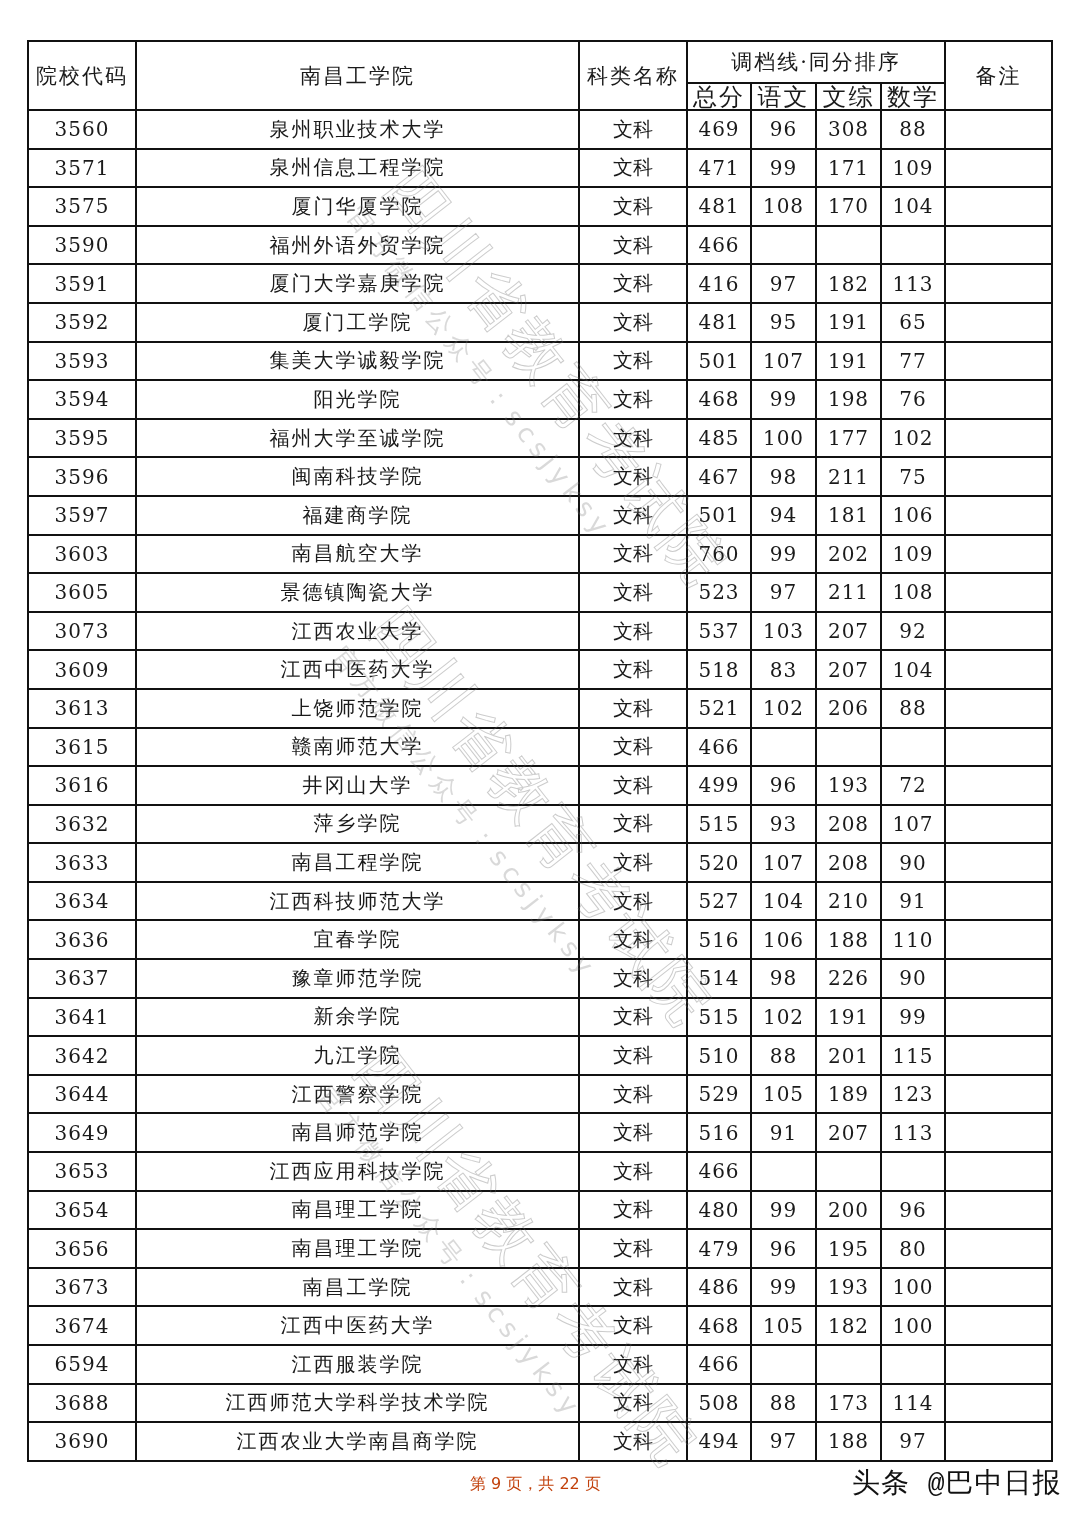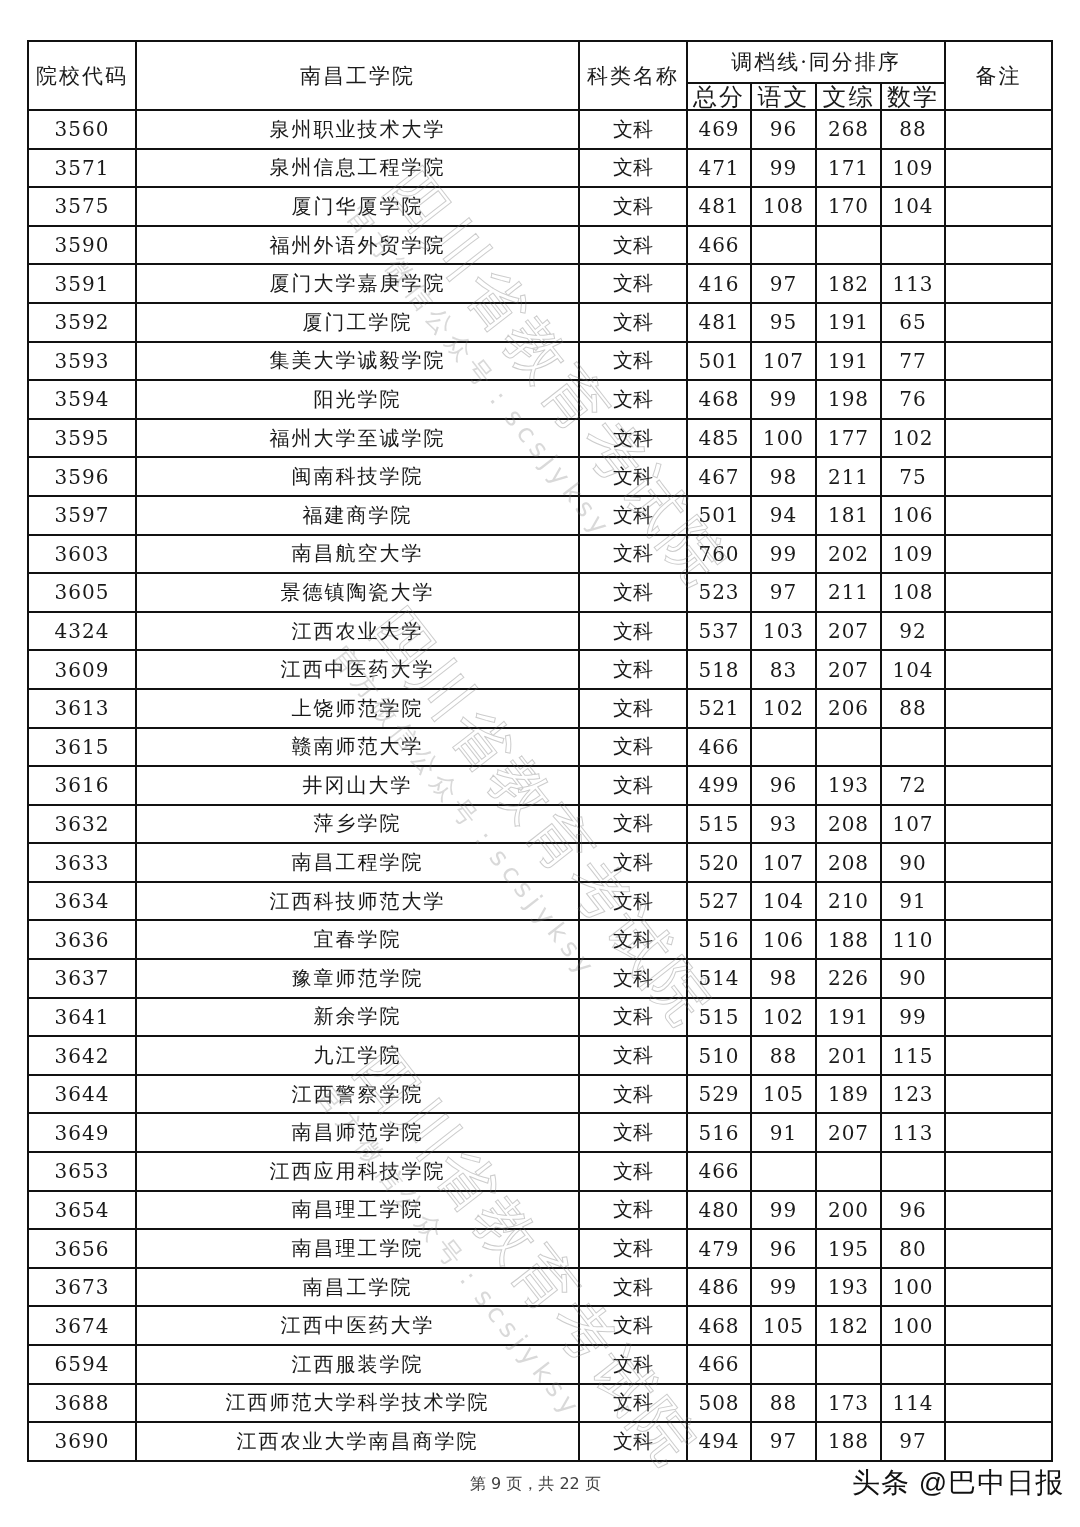--- a/index.html
+++ b/index.html
@@ -80,30 +80,30 @@
   .wm-sub {
     font-size: 26px;
     letter-spacing: 6px;
   }
 
   .footer-page {
     position: absolute;
     left: 470px;
     top: 1474px;
     font-size: 16px;
-    color: #404040;
+    color: #c2410c;
     font-family: "DejaVu Sans", sans-serif;
   }
   .footer-brand {
     position: absolute;
     left: 852px;
     top: 1464px;
     font-size: 28px;
     color: #111;
-    font-family: Liberation Sans, sans-serif;
+    font-family: Liberation Mono, monospace;
     letter-spacing: 1px;
   }
 </style>
 </head>
 <body>
 
 <div class="page">
 
   <table class="score-table">
     <colgroup>
@@ -131,21 +131,21 @@
         <th>数学</th>
       </tr>
     </thead>
     <tbody id="table-body">
         <tr>
           <td class="num">3560</td>
           <td class="name-cell">泉州职业技术大学</td>
           <td>文科</td>
           <td class="num">469</td>
           <td class="num">96</td>
-          <td class="num">268</td>
+          <td class="num">308</td>
           <td class="num">88</td>
           <td></td>
         </tr>
         <tr>
           <td class="num">3571</td>
           <td class="name-cell">泉州信息工程学院</td>
           <td>文科</td>
           <td class="num">471</td>
           <td class="num">99</td>
           <td class="num">171</td>
@@ -256,21 +256,21 @@
           <td class="num">3605</td>
           <td class="name-cell">景德镇陶瓷大学</td>
           <td>文科</td>
           <td class="num">523</td>
           <td class="num">97</td>
           <td class="num">211</td>
           <td class="num">108</td>
           <td></td>
         </tr>
         <tr>
-          <td class="num">4324</td>
+          <td class="num">3073</td>
           <td class="name-cell">江西农业大学</td>
           <td>文科</td>
           <td class="num">537</td>
           <td class="num">103</td>
           <td class="num">207</td>
           <td class="num">92</td>
           <td></td>
         </tr>
         <tr>
           <td class="num">3609</td>

